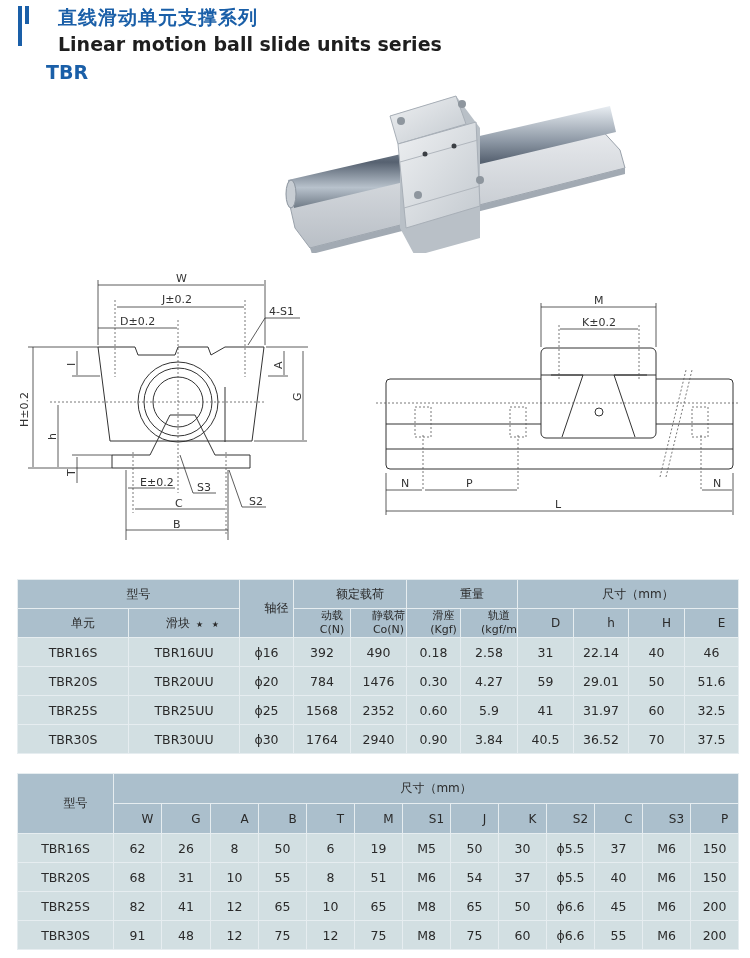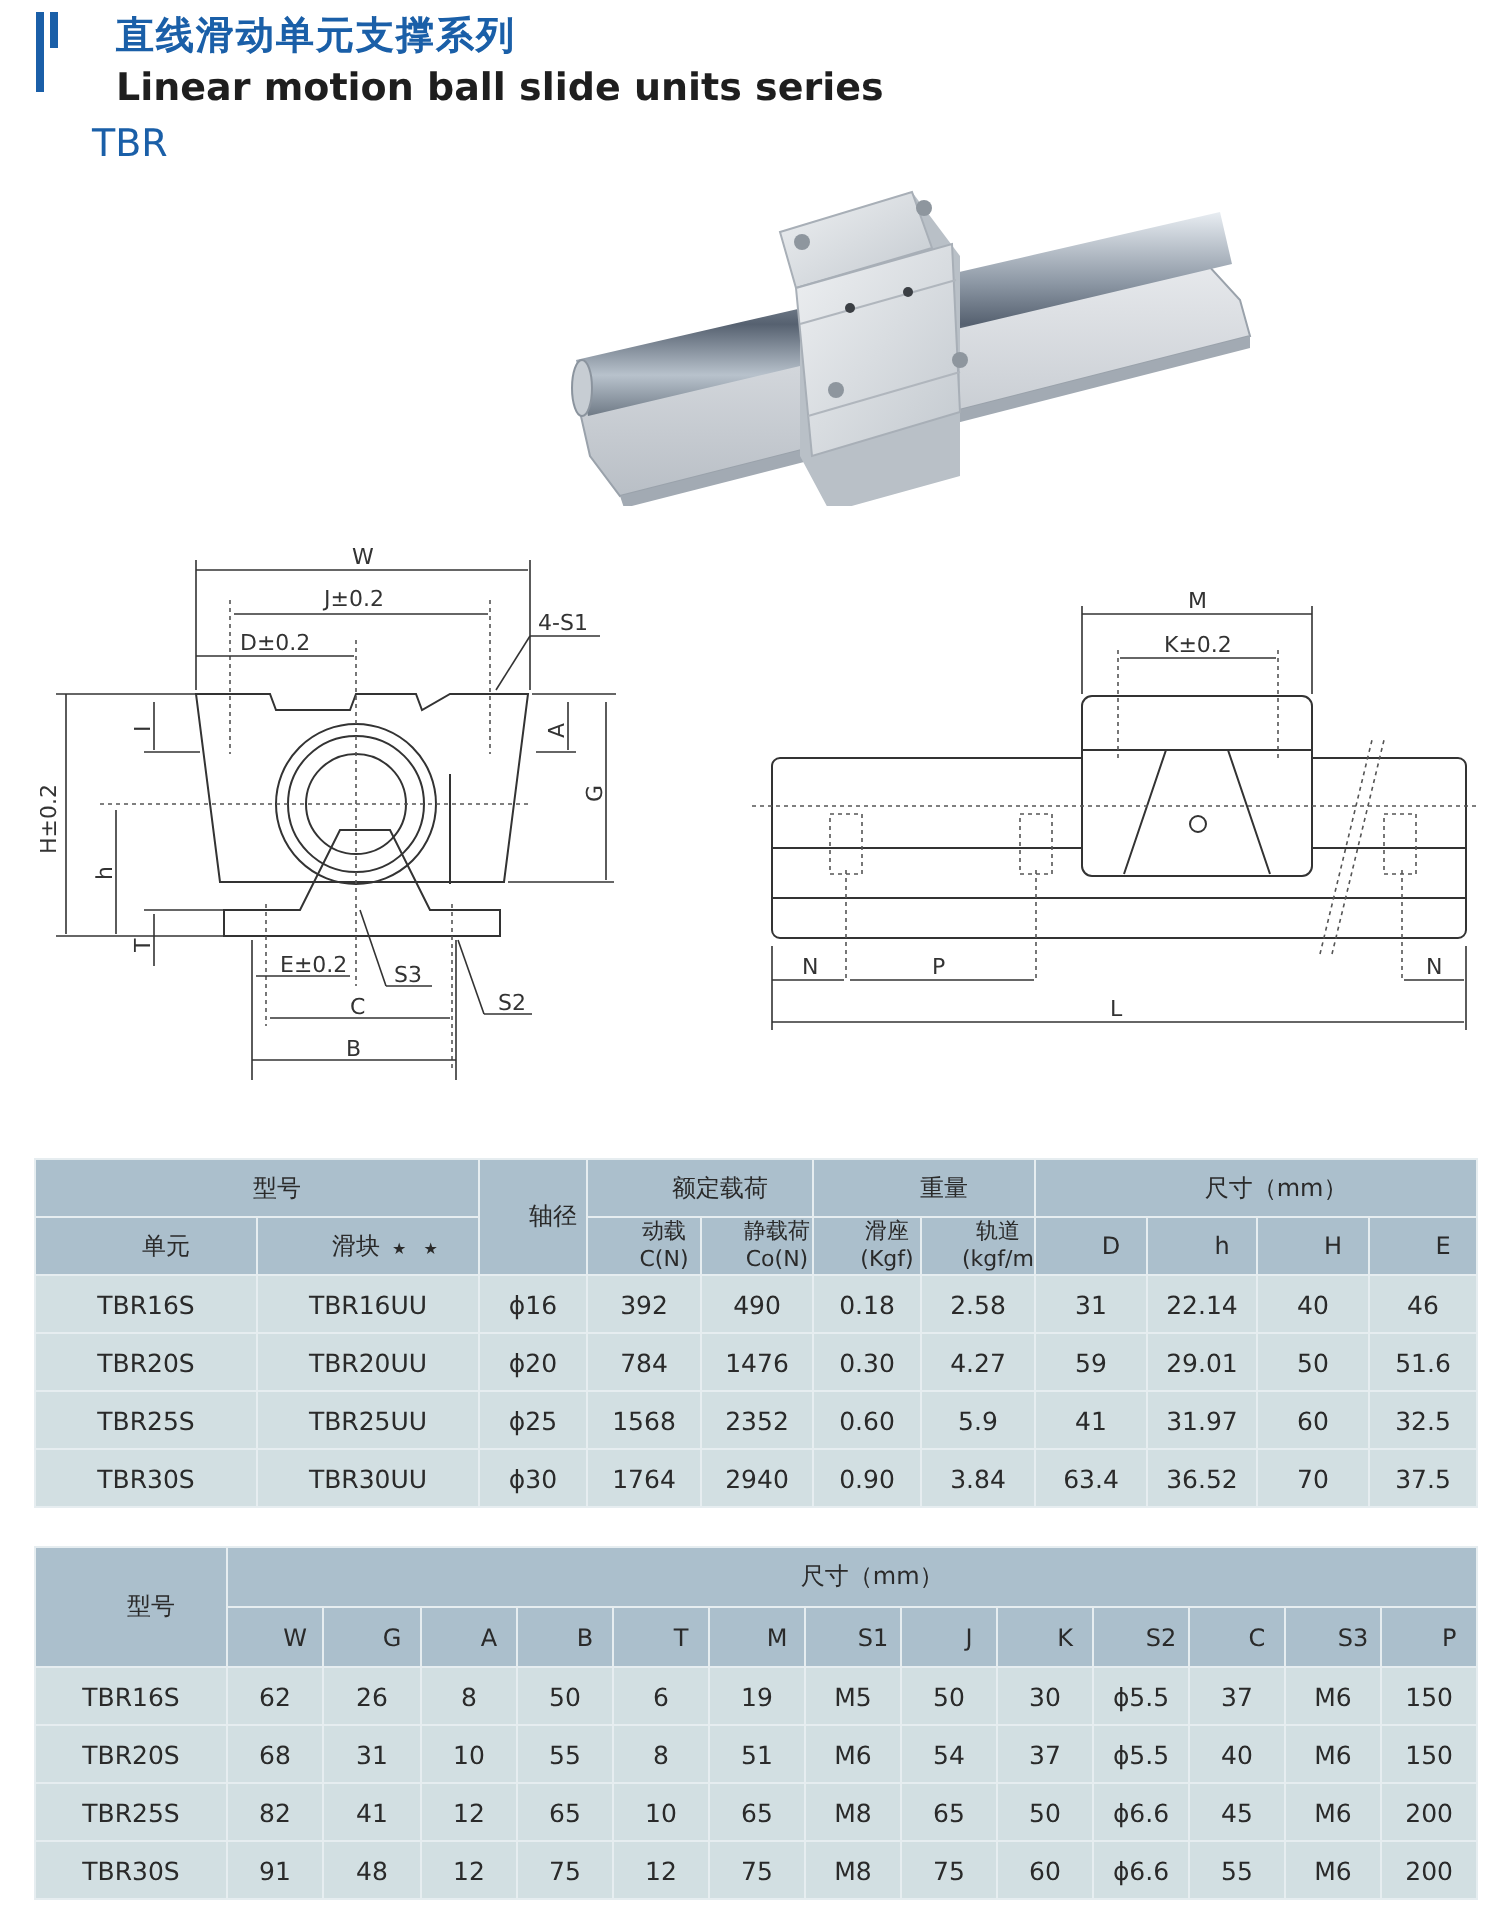--- a/index.html
+++ b/index.html
@@ -3,21 +3,21 @@
 <meta charset="utf-8">
 <style>
   * { box-sizing: border-box; margin: 0; padding: 0; }
   html, body { width: 750px; height: 958px; background: #ffffff; overflow: hidden; }
   body { position: relative; font-family: "DejaVu Sans", "Liberation Sans", sans-serif; color: #222; }
 
   .title-bar { position: absolute; left: 18px; top: 6px; width: 4px; height: 40px; background: #1a5fa8; }
   .title-bar2 { position: absolute; left: 25px; top: 6px; width: 4px; height: 18px; background: #1a5fa8; }
   .title-cn { position: absolute; left: 46px; top: 5px; font-size: 19px; font-weight: bold; color: #1a5fa8; letter-spacing: 1px; margin-left: 12px; }
   .title-en { position: absolute; left: 46px; top: 33px; font-size: 19px; font-weight: bold; color: #1e1e1e; font-family: "DejaVu Sans", sans-serif; margin-left: 12px; }
-  .title-model { position: absolute; left: 46px; top: 61px; font-size: 19px; font-weight: normal; color: #1a5fa8; text-align: center; }
+  .title-model { position: absolute; left: 46px; top: 61px; font-size: 19px; font-weight: bold; color: #1a5fa8; text-align: center; }
 
   .photo { position: absolute; left: 280px; top: 88px; width: 360px; height: 165px; }
   .drawing { position: absolute; }
 
   table.spec { position: absolute; left: 17px; border-collapse: collapse; table-layout: fixed; font-family: "DejaVu Sans", sans-serif; }
   table.spec td, table.spec th { border: 1px solid #e6edf0; text-align: center; vertical-align: middle; font-weight: normal; color: #2a2a2a; white-space: nowrap; overflow: hidden; }
   table.spec th { background: #abbfcc; font-size: 12px; padding-left: 20px; }
   table.spec td { background: #d2dfe2; font-size: 12.5px; }
   table.spec th.two { font-size: 11px; line-height: 14px; }
   .stars { font-size: 8px; letter-spacing: 3px; margin-left: 6px; }
@@ -271,21 +271,21 @@
     <td>32.5</td>
   </tr>
   <tr style="height:29px;">
     <td>TBR30S</td>
     <td>TBR30UU</td>
     <td>ɸ30</td>
     <td>1764</td>
     <td>2940</td>
     <td>0.90</td>
     <td>3.84</td>
-    <td>63.4</td>
+    <td>40.5</td>
     <td>36.52</td>
     <td>70</td>
     <td>37.5</td>
   </tr>
 </tbody>
   </table>
 
 <table class="spec" style="top:773px; width:721px;">
   <colgroup>
     <col style="width:96px">

